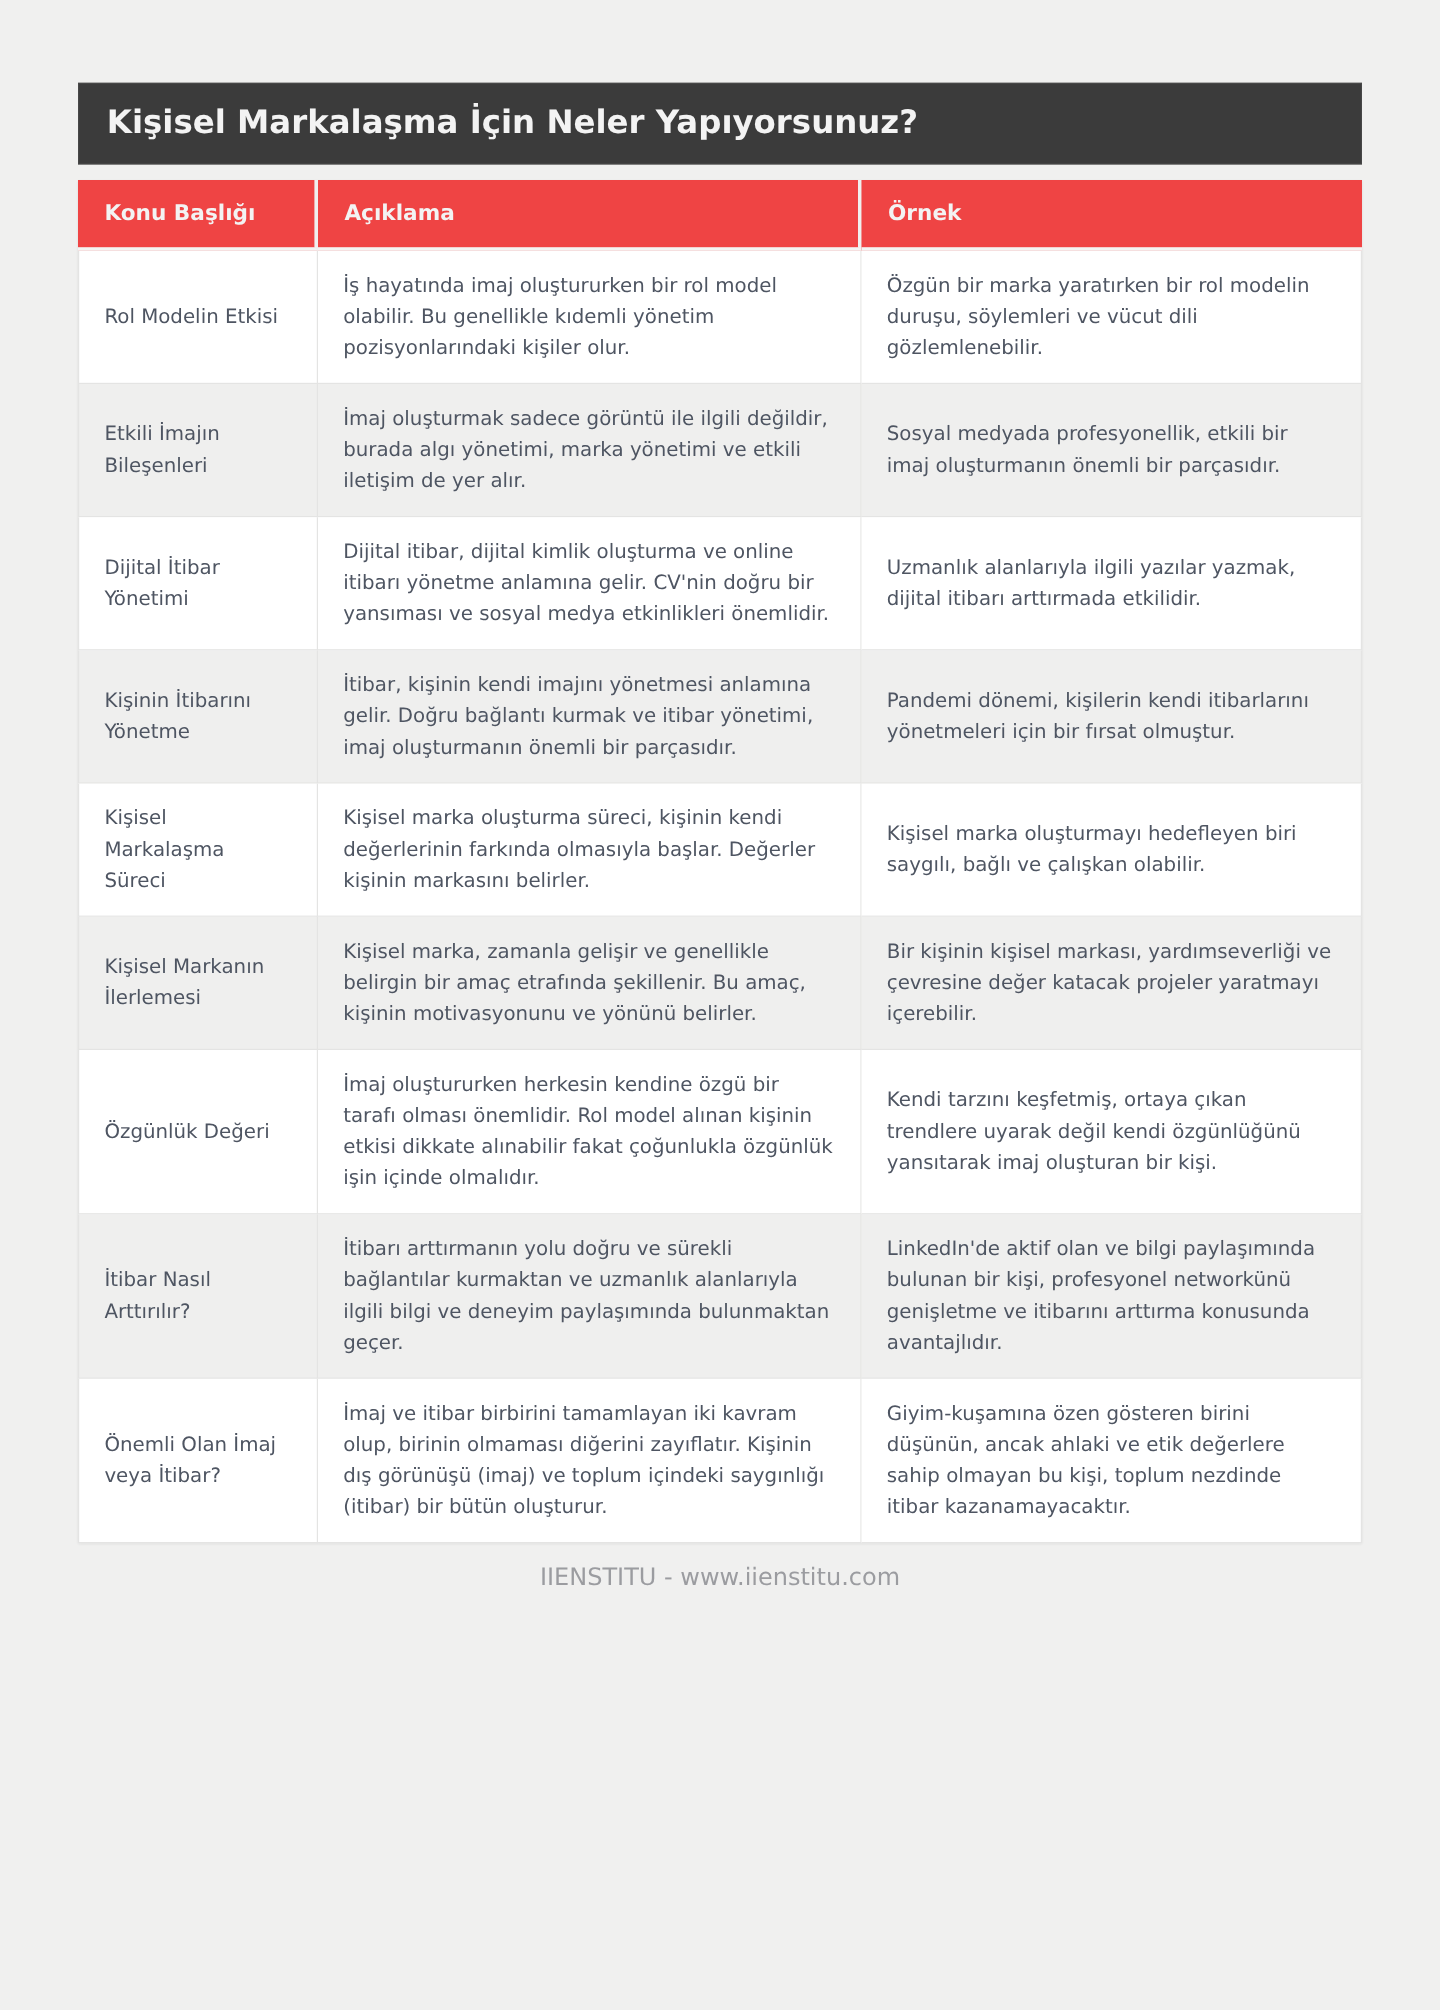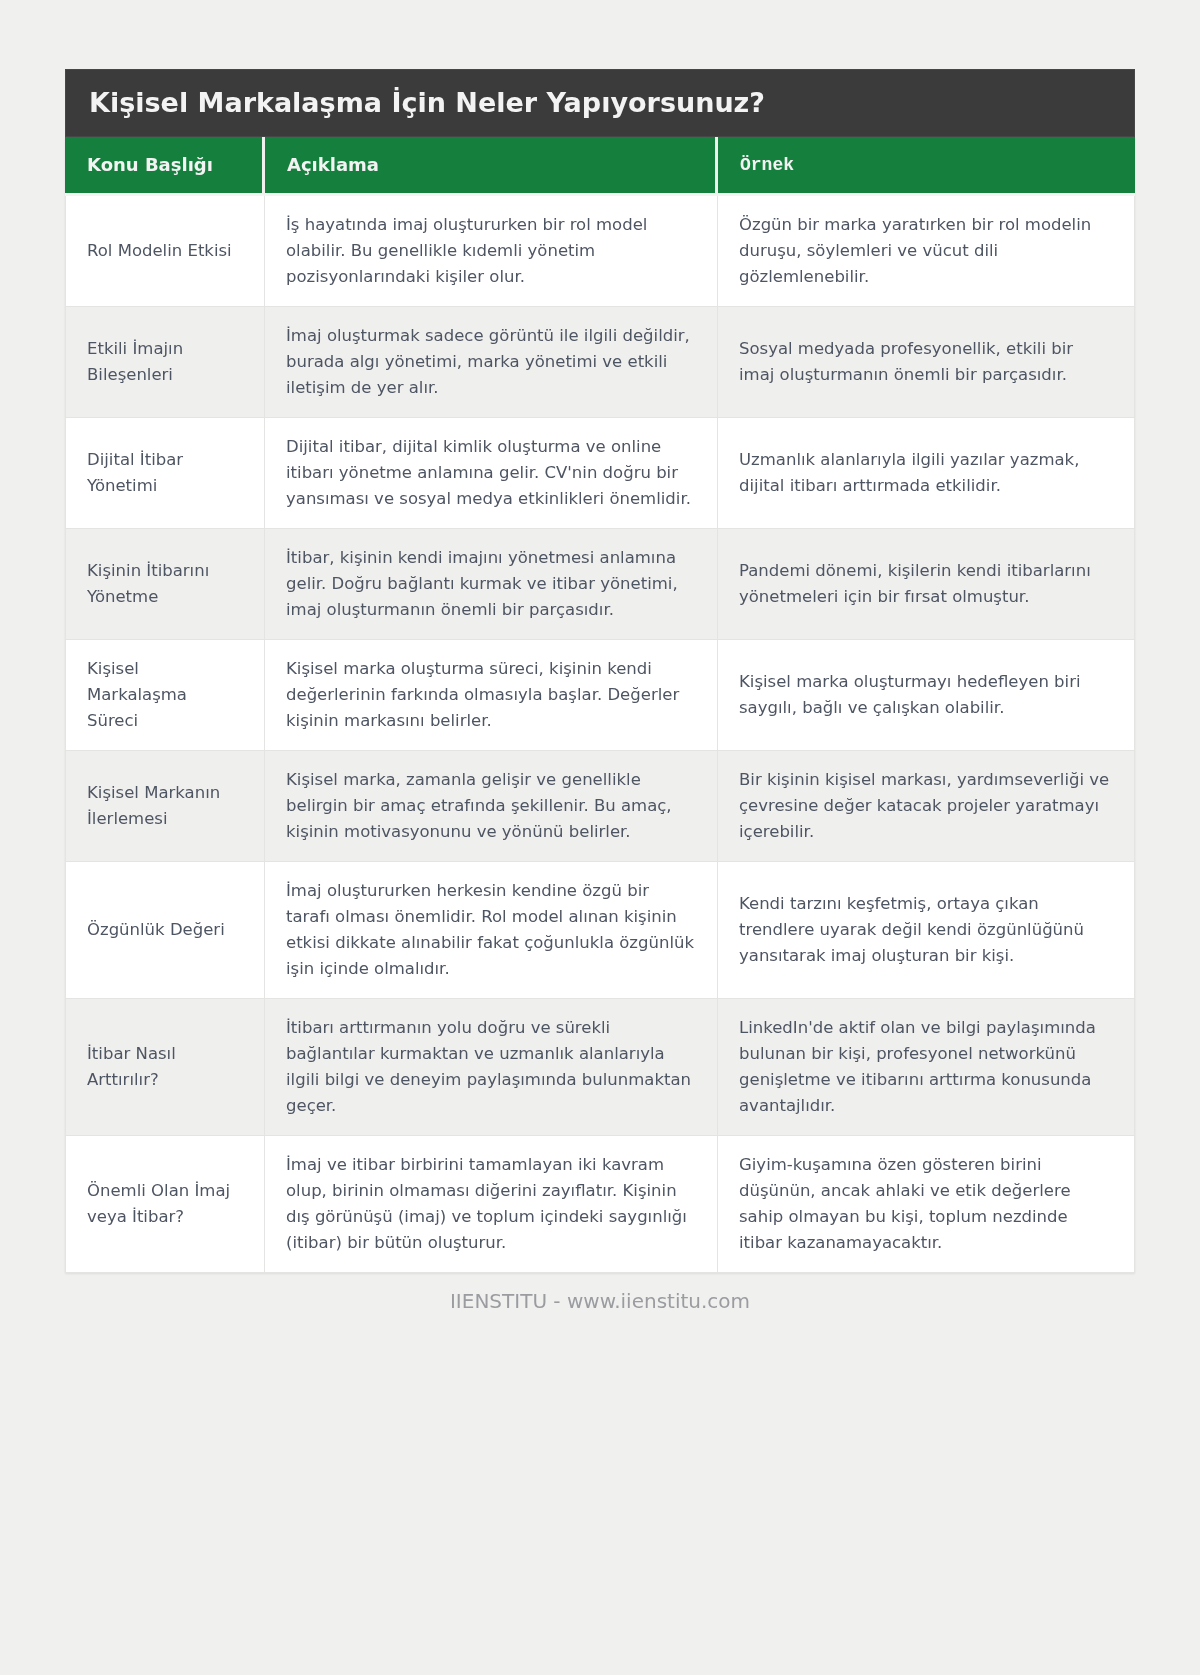--- a/index.html
+++ b/index.html
@@ -17,47 +17,47 @@
     margin: 0 auto;
     padding-top: 69px;
   }
   .title-bar {
     background: #3b3b3b;
     color: #f3f3f3;
     font-size: 27px;
     font-weight: 700;
     line-height: 34px;
     padding: 16px 23px;
-    margin-bottom: 0;
+    margin-bottom: 13px;
     box-sizing: border-box;
     border: 1px solid #474747;
   }
   table.branding {
     width: 100%;
     border-collapse: separate;
     border-spacing: 0;
     table-layout: fixed;
     box-shadow: 0 1px 2px rgba(0,0,0,0.08);
   }
   col.c1 { width: 200px; }
   col.c2 { width: 453px; }
   col.c3 { width: 417px; }
   thead th {
-    background: #15803d;
+    background: #ef4444;
     color: #f3f3f3;
     text-align: left;
     font-size: 18px;
     font-weight: 700;
     line-height: 24px;
     padding: 16px 22px;
     border-right: 3px solid #f0f0ef;
     border-bottom: 3px solid #f4f4f3;
     box-sizing: border-box;
   }
-  thead th:last-child { border-right: none; font-family: Liberation Mono, monospace; }
+  thead th:last-child { border-right: none; }
   tbody td {
     vertical-align: middle;
     background: #ffffff;
     color: #4e5562;
     font-size: 16.5px;
     line-height: 26px;
     padding: 16px 21px;
     border-right: 1px solid #e4e4e3;
     border-bottom: 1px solid #e4e4e3;
     box-sizing: border-box;

